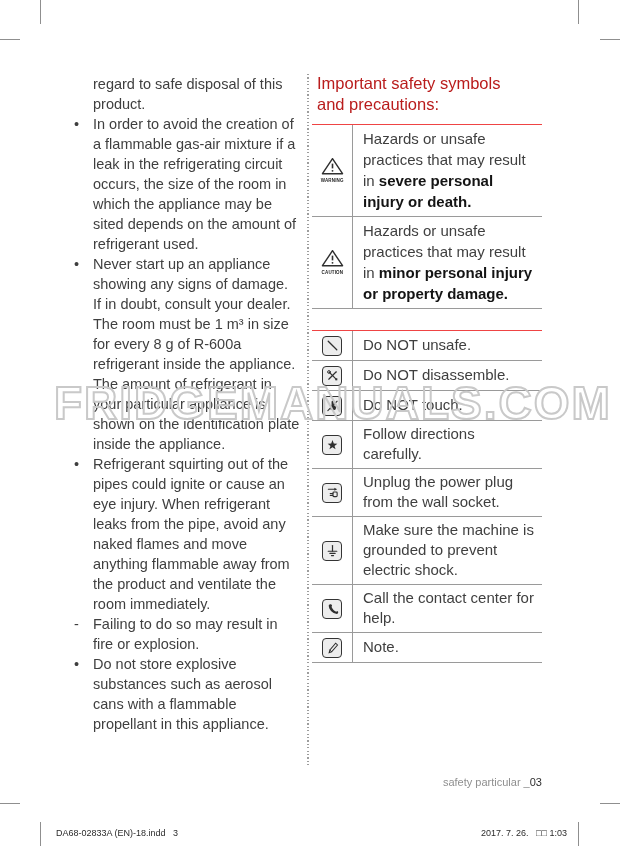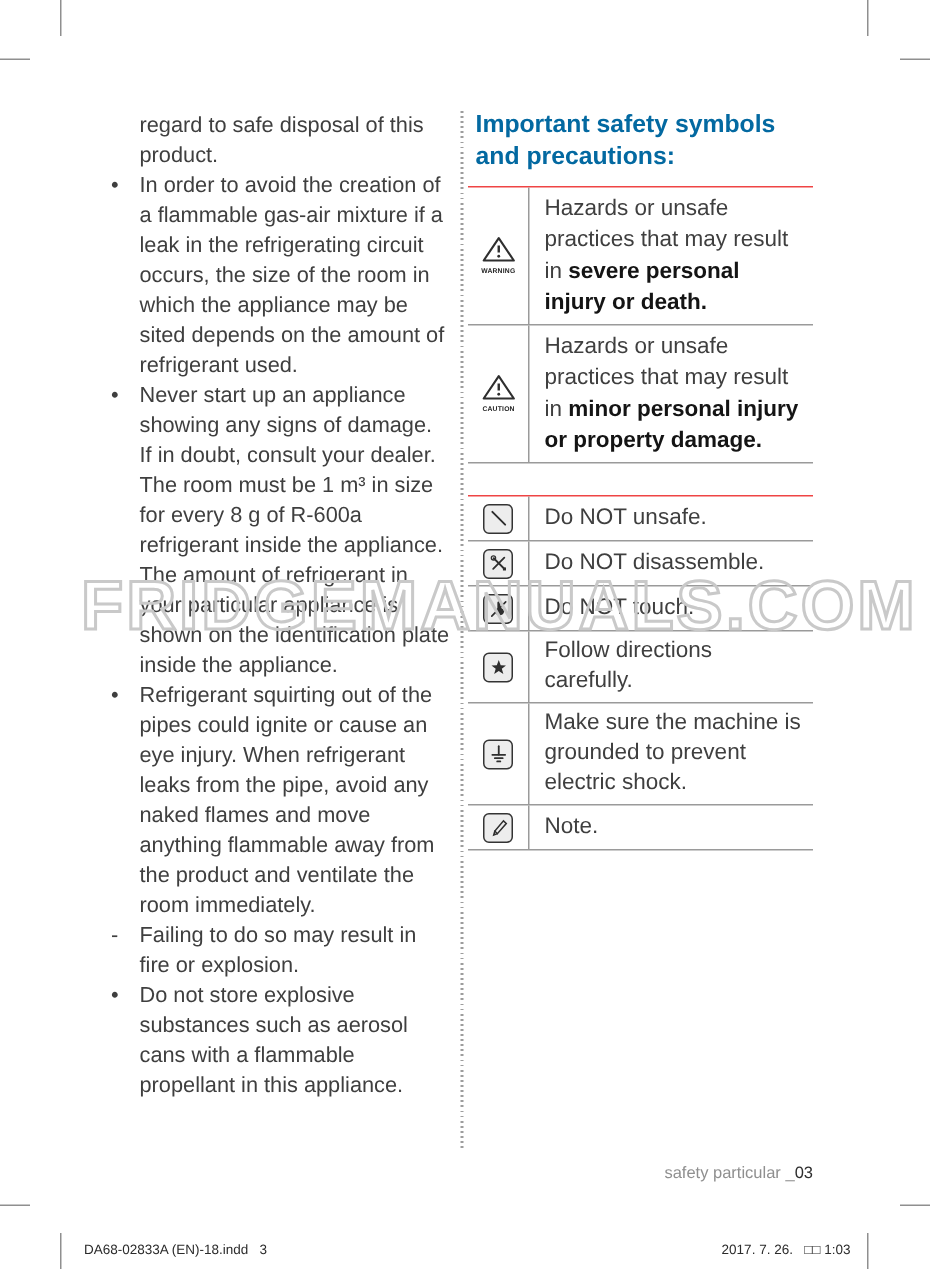--- a/index.html
+++ b/index.html
@@ -16,21 +16,21 @@
   .l-item{display:flex;}
   .l-marker{width:19px;flex:0 0 19px;color:#3f3f3f;}
   .l-text{flex:1;}
 
   
   .divider{position:absolute;left:307px;top:74px;width:2px;height:692px;
            background-image:repeating-linear-gradient(to bottom,#9d9d9d 0 1.2px,transparent 1.2px 3.4px);}
 
   
   .sec-title{position:absolute;left:317px;top:73px;width:208px;margin:0;
-             font-size:16.5px;line-height:21px;font-weight:bold;color:#0369a1;}
+             font-size:16.5px;line-height:21px;font-weight:normal;color:#b91c1c;}
   .tbl{position:absolute;left:312px;width:230px;border-top:1px solid #ef4444;}
   .sev-table{top:124px;}
   .sym-table{top:330px;}
   .t-row{display:flex;border-bottom:1px solid #9a9a9a;}
   .t-icon-cell{flex:0 0 40px;border-right:1px solid #9a9a9a;display:flex;flex-direction:column;
                align-items:center;justify-content:center;padding:4px 0;}
   .t-text-cell{flex:1;padding:3px 8px 4px 10px;font-size:15px;line-height:21px;align-self:center;color:#3f3f3f;}
   .sym-table .t-text-cell{line-height:20px;}
   .sym-table .t-row{min-height:29px;}
   .t-text-cell b{color:#141414;}
@@ -164,33 +164,57 @@
               <path d="M7 2.2 L8.4 6 L12.2 6.1 L9.2 8.5 L10.3 12.2 L7 10 L3.7 12.2 L4.8 8.5 L1.8 6.1 L5.6 6 Z" fill="#2f2f2f"></path>
             </svg>
           </span>
         </div>
         <div class="t-text-cell">Follow directions carefully.</div>
       </div>
       <div class="t-row">
         <div class="t-icon-cell">
           <span class="icon-box">
             <svg width="13" height="13" viewBox="0 0 14 14">
+              <line x1="2.5" y1="3.5" x2="9.5" y2="3.5" stroke="#2f2f2f" fill="none" stroke-linecap="round" stroke-width="1.1"></line>
+              <path d="M12 3.5 l-3 -1.7 v3.4 Z" fill="#2f2f2f"></path>
+              <rect x="7.5" y="6.5" width="4.5" height="5" rx="1" stroke="#2f2f2f" fill="none" stroke-linecap="round" stroke-width="1.2"></rect>
+              <line x1="7.5" y1="8.2" x2="4.5" y2="8.2" stroke="#2f2f2f" fill="none" stroke-linecap="round" stroke-width="1.1"></line>
+              <line x1="7.5" y1="10.2" x2="4.5" y2="10.2" stroke="#2f2f2f" fill="none" stroke-linecap="round" stroke-width="1.1"></line>
+            </svg>
+          </span>
+        </div>
+        <div class="t-text-cell">Unplug the power plug from the wall socket.</div>
+      </div>
+      <div class="t-row">
+        <div class="t-icon-cell">
+          <span class="icon-box">
+            <svg width="13" height="13" viewBox="0 0 14 14">
               <line x1="7" y1="1.6" x2="7" y2="7.6" stroke="#2f2f2f" fill="none" stroke-linecap="round" stroke-width="1.3"></line>
               <line x1="2.4" y1="7.8" x2="11.6" y2="7.8" stroke="#2f2f2f" fill="none" stroke-linecap="round" stroke-width="1.3"></line>
               <line x1="4.2" y1="10.2" x2="9.8" y2="10.2" stroke="#2f2f2f" fill="none" stroke-linecap="round" stroke-width="1.3"></line>
               <line x1="5.9" y1="12.5" x2="8.1" y2="12.5" stroke="#2f2f2f" fill="none" stroke-linecap="round" stroke-width="1.3"></line>
             </svg>
           </span>
         </div>
         <div class="t-text-cell">Make sure the machine is grounded to prevent electric shock.</div>
       </div>
       <div class="t-row">
         <div class="t-icon-cell">
           <span class="icon-box">
             <svg width="13" height="13" viewBox="0 0 14 14">
+              <path d="M3 3.3 C4.4 1.8 6 2.3 6.5 3.9 L6 5.4 C7 7.8 9 9.8 11 10.4 L12.2 9.7 C13.8 10.4 13.4 12.4 11.7 12.9 C7 12.4 2.6 8 3 3.3 Z" fill="#2f2f2f"></path>
+            </svg>
+          </span>
+        </div>
+        <div class="t-text-cell">Call the contact center for help.</div>
+      </div>
+      <div class="t-row">
+        <div class="t-icon-cell">
+          <span class="icon-box">
+            <svg width="13" height="13" viewBox="0 0 14 14">
               <path d="M3.4 12.6 L4.2 9.7 L10.4 2.4 L12.4 4.3 L6 11.6 Z" stroke="#2f2f2f" fill="none" stroke-linecap="round" stroke-width="1.1"></path>
               <line x1="4.2" y1="9.7" x2="6" y2="11.6" stroke="#2f2f2f" fill="none" stroke-linecap="round" stroke-width="1"></line>
             </svg>
           </span>
         </div>
         <div class="t-text-cell">Note.</div>
       </div>
     </div>
 
   <div class="watermark">FRIDGEMANUALS.COM</div>

